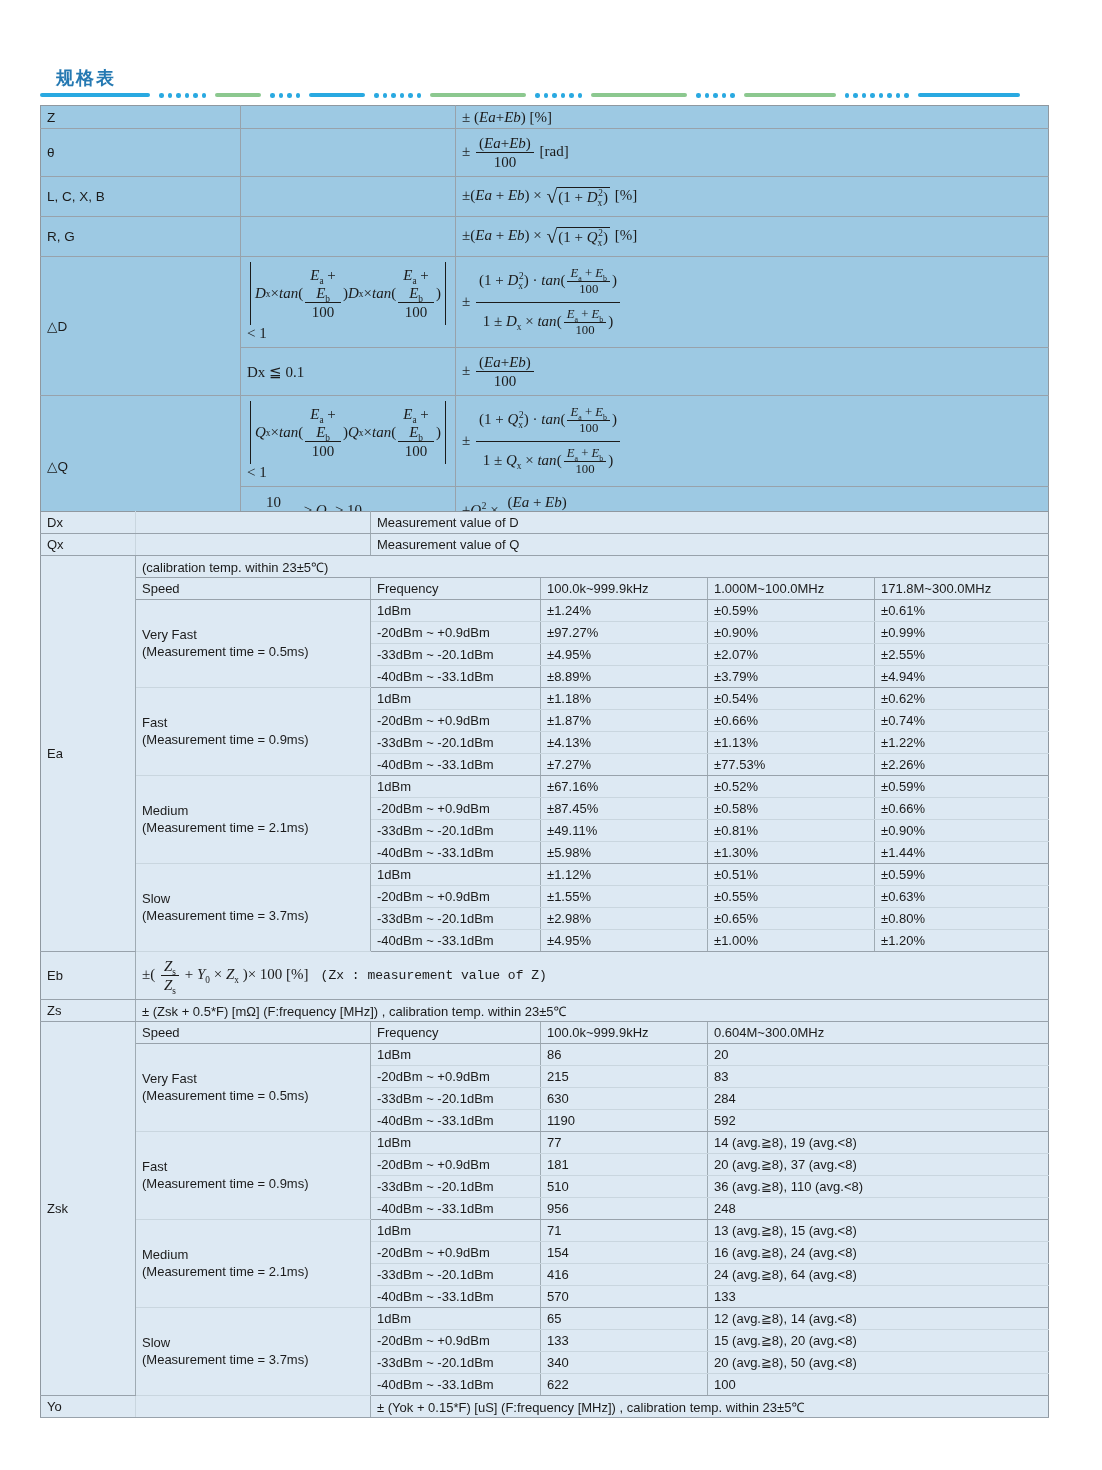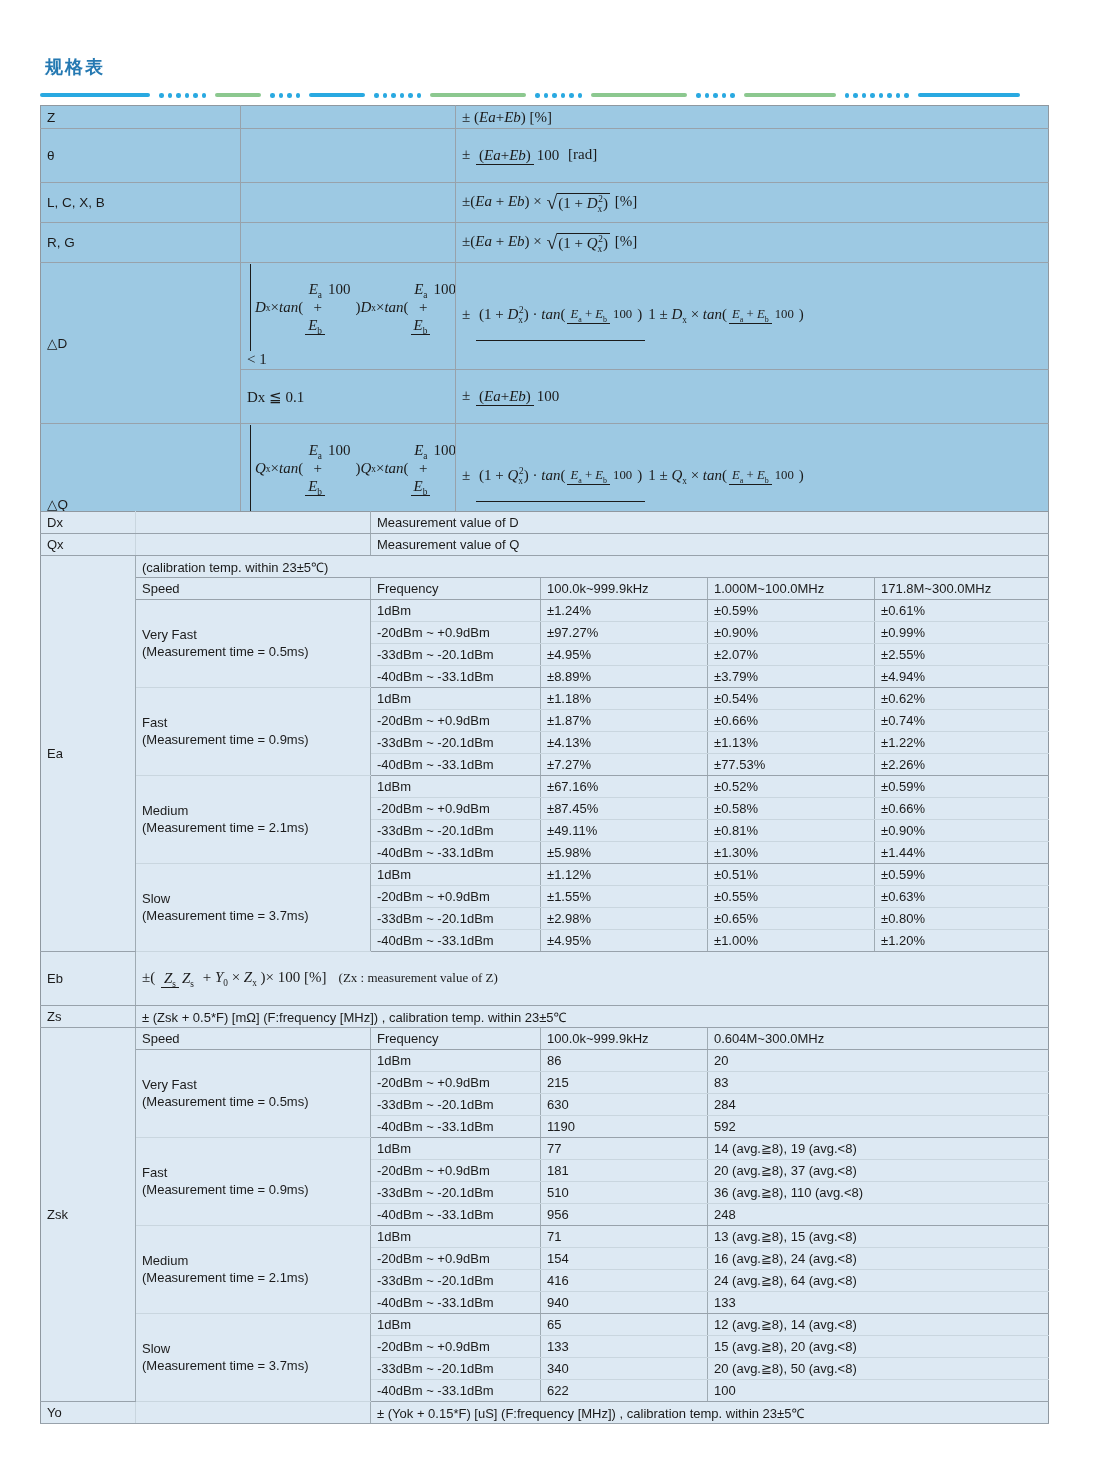--- a/index.html
+++ b/index.html
@@ -1,18 +1,18 @@
 <!DOCTYPE html>
 <html><head>
 <meta charset="utf-8">
 <style>
   html,body{margin:0;padding:0;background:#fff;}
   body{width:1102px;height:1470px;position:relative;font-family:"Liberation Sans",sans-serif;color:#1b1b1b;}
   .page{position:absolute;inset:0;background:#fff;}
-  .title{position:absolute;left:40px;top:50px;margin:5px;font-size:18px;font-weight:bold;color:#2579b2;letter-spacing:2px;}
+  .title{position:absolute;left:40px;top:50px;margin:16px;font-size:18px;font-weight:bold;color:#2579b2;letter-spacing:2px;}
   .divider{position:absolute;left:40px;top:93px;width:1020px;display:flex;align-items:center;gap:9px;}
   .seg-line{height:4px;border-radius:2px;flex:0 0 auto;}
   .dots{display:flex;gap:4px;flex:0 0 auto;}
   .dot{width:4.5px;height:4.5px;border-radius:50%;flex:0 0 auto;}
 
   table{border-collapse:collapse;table-layout:fixed;position:absolute;left:40px;}
   td{overflow:hidden;vertical-align:middle;padding:1px 6px;}
 
   
   .t1{top:105px;width:1008px;background:#9dc9e3;border:1px solid #8f98a0;font-size:13.5px;}
@@ -20,28 +20,28 @@
   .t1 td:last-child{border-right:0;}
   .t1 .defhead{font-size:13px;padding-left:7px;}
   
   .t2{top:511px;width:1008px;background:#dde9f3;border:1px solid #8f98a0;font-size:13px;}
   .t2 td{border:0;border-right:1px solid #9fabb3;border-bottom:1px solid #c9d6df;height:19px;}
   .t2 td:last-child{border-right:0;}
   .t2 tr.gend td{border-bottom-color:#98a2ab;}
   .t2 td.faintr{border-right-color:#c9d6df;}
   .t2 .speed{line-height:1.25;}
   .t2 .seclbl{vertical-align:middle;}
-  .ebnote{margin-left:12px;font-family:Liberation Serif, serif;font-size:13px;}
+  .ebnote{margin-left:12px;font-family:Liberation Mono, monospace;font-size:13px;}
 
   
   .math{font-family:"Liberation Serif","DejaVu Serif",serif;font-size:15px;}
   .math i{font-style:italic;}
   .math sub,.math sup{font-size:0.62em;line-height:0;}
   .math sub + sup{margin-left:-0.42em;}
-  .frac{display:inline-flex;flex-direction:row;text-align:right;vertical-align:middle;margin:16px 2px;line-height:1.2;}
+  .frac{display:inline-flex;flex-direction:column;text-align:center;vertical-align:middle;margin:4px 2px;line-height:1.2;}
   .frac .nu{border-bottom:1px solid #1b1b1b;padding:0 3px;}
   .frac .de{padding:0 3px;}
   .frac .frac{font-size:0.85em;}
   .sqrt{display:inline-flex;align-items:stretch;vertical-align:middle;margin:0 1px;}
   .sqrt .rad{align-self:flex-end;font-size:1.3em;line-height:1;}
   .sqrt .sqb{border-top:1px solid #1b1b1b;padding:1px 2px 0 1px;}
   .abs{display:inline-flex;align-items:center;border-left:1.5px solid #1b1b1b;border-right:1.5px solid #1b1b1b;padding:0 4px;margin:0 3px;}
 </style>
 </head>
 <body>
@@ -427,21 +427,21 @@
           <td colspan="1">154</td>
           <td colspan="2">16 (avg.≧8), 24 (avg.&lt;8)</td>
         </tr>
         <tr style="height: 20px;">
           <td>-33dBm ~ -20.1dBm</td>
           <td colspan="1">416</td>
           <td colspan="2">24 (avg.≧8), 64 (avg.&lt;8)</td>
         </tr>
         <tr class="gend" style="height: 20px;">
           <td>-40dBm ~ -33.1dBm</td>
-          <td colspan="1">940</td>
+          <td colspan="1">570</td>
           <td colspan="2">133</td>
         </tr>
         <tr style="height: 20px;">
           <td class="speed" rowspan="4">
             <div>Slow</div>
             <div>(Measurement time = 3.7ms)</div>
           </td>
           <td>1dBm</td>
           <td colspan="1">65</td>
           <td colspan="2">12 (avg.≧8), 14 (avg.&lt;8)</td>

